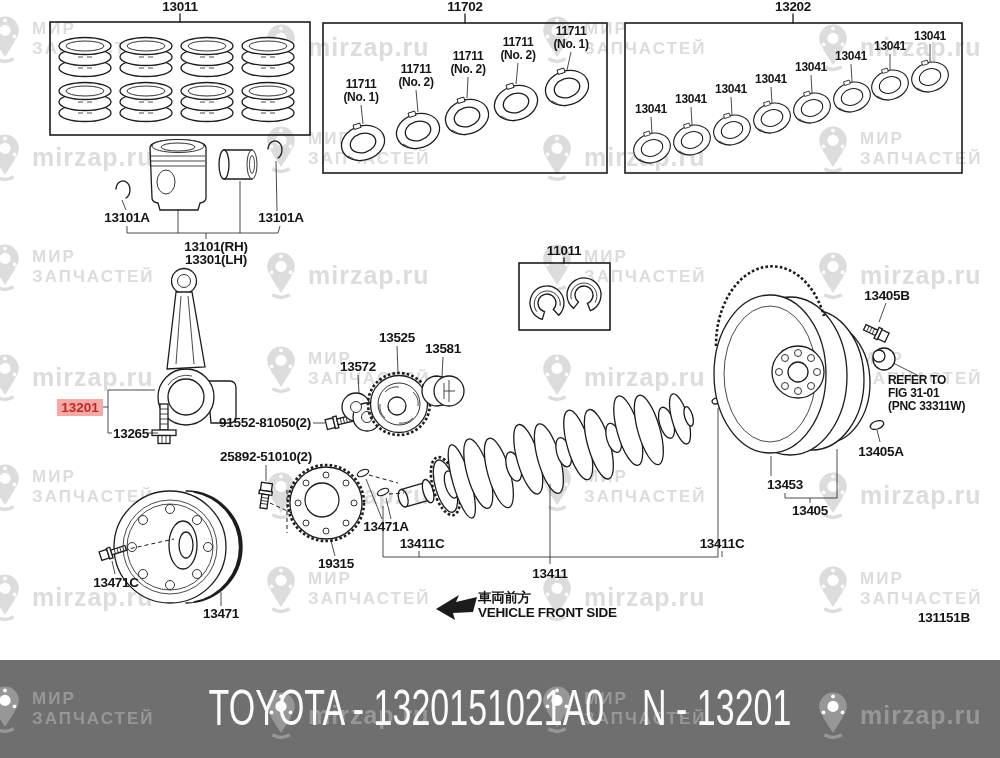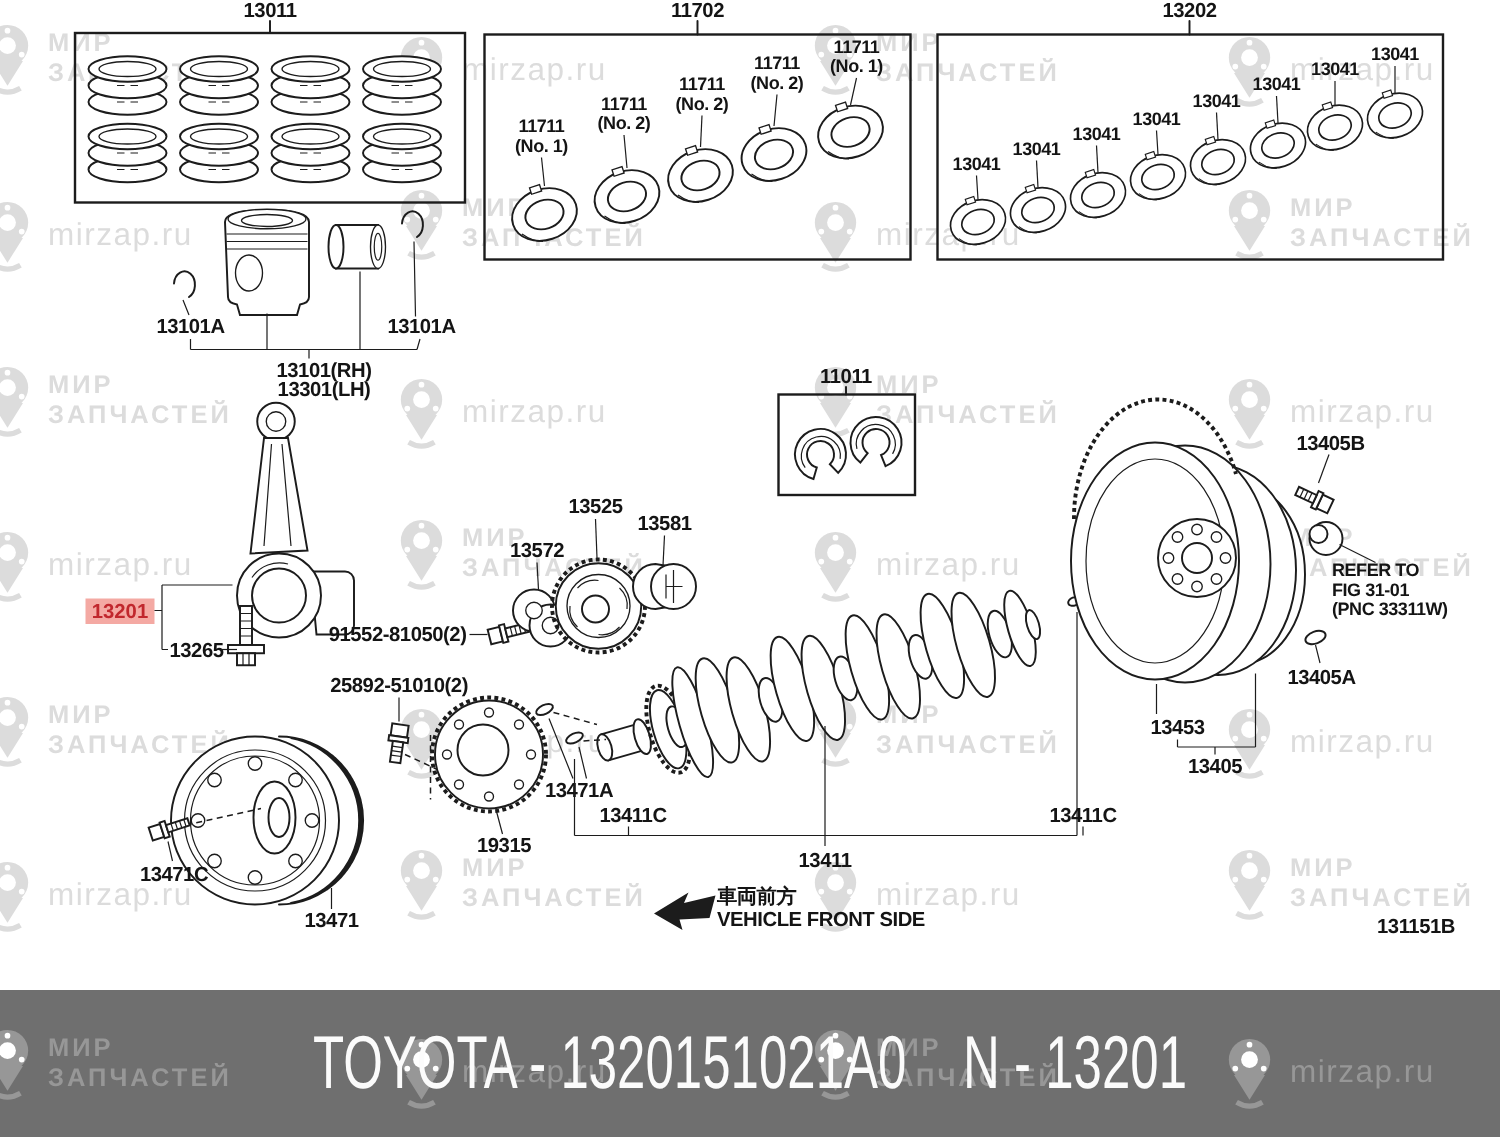--- a/index.html
+++ b/index.html
@@ -2,21 +2,21 @@
 <html><head>
 <meta charset="utf-8">
 <style>
   html,body { margin:0; padding:0; background:#ffffff; }
   .stage { position:relative; width:1000px; height:758px; overflow:hidden;
            font-family:"Liberation Sans","DejaVu Sans",sans-serif; background:#fff; }
   
   .wm { position:absolute; display:flex; align-items:center; gap:8px; color:#dcdcdc; z-index:0; }
   .wm .pin { width:38px; height:50px; flex:0 0 auto; }
   .wm .two { font-weight:bold; font-size:17px; letter-spacing:2px; line-height:1.2; }
-  .wm .url { font-weight:normal; font-size:21px; letter-spacing:1px; }
+  .wm .url { font-weight:bold; font-size:25px; letter-spacing:1px; }
   .wm.dark { color:#979797; }
   
   svg.diagram { position:absolute; left:0; top:0; z-index:1; }
   .ln   { fill:none; stroke:#1c1c1c; stroke-width:1.3; stroke-linecap:round; }
   .thin { fill:none; stroke:#1c1c1c; stroke-width:0.8; }
   .fw   { fill:#ffffff; stroke:#1c1c1c; stroke-width:1.3; }
   .fwt  { fill:#ffffff; stroke:#1c1c1c; stroke-width:0.9; }
   .dash { fill:none; stroke:#1c1c1c; stroke-width:1; stroke-dasharray:4 3; }
   .teeth{ fill:none; stroke:#1c1c1c; stroke-width:2.6; stroke-dasharray:2.6 2.2; }
   .box  { fill:none; stroke:#1c1c1c; stroke-width:1.6; }

